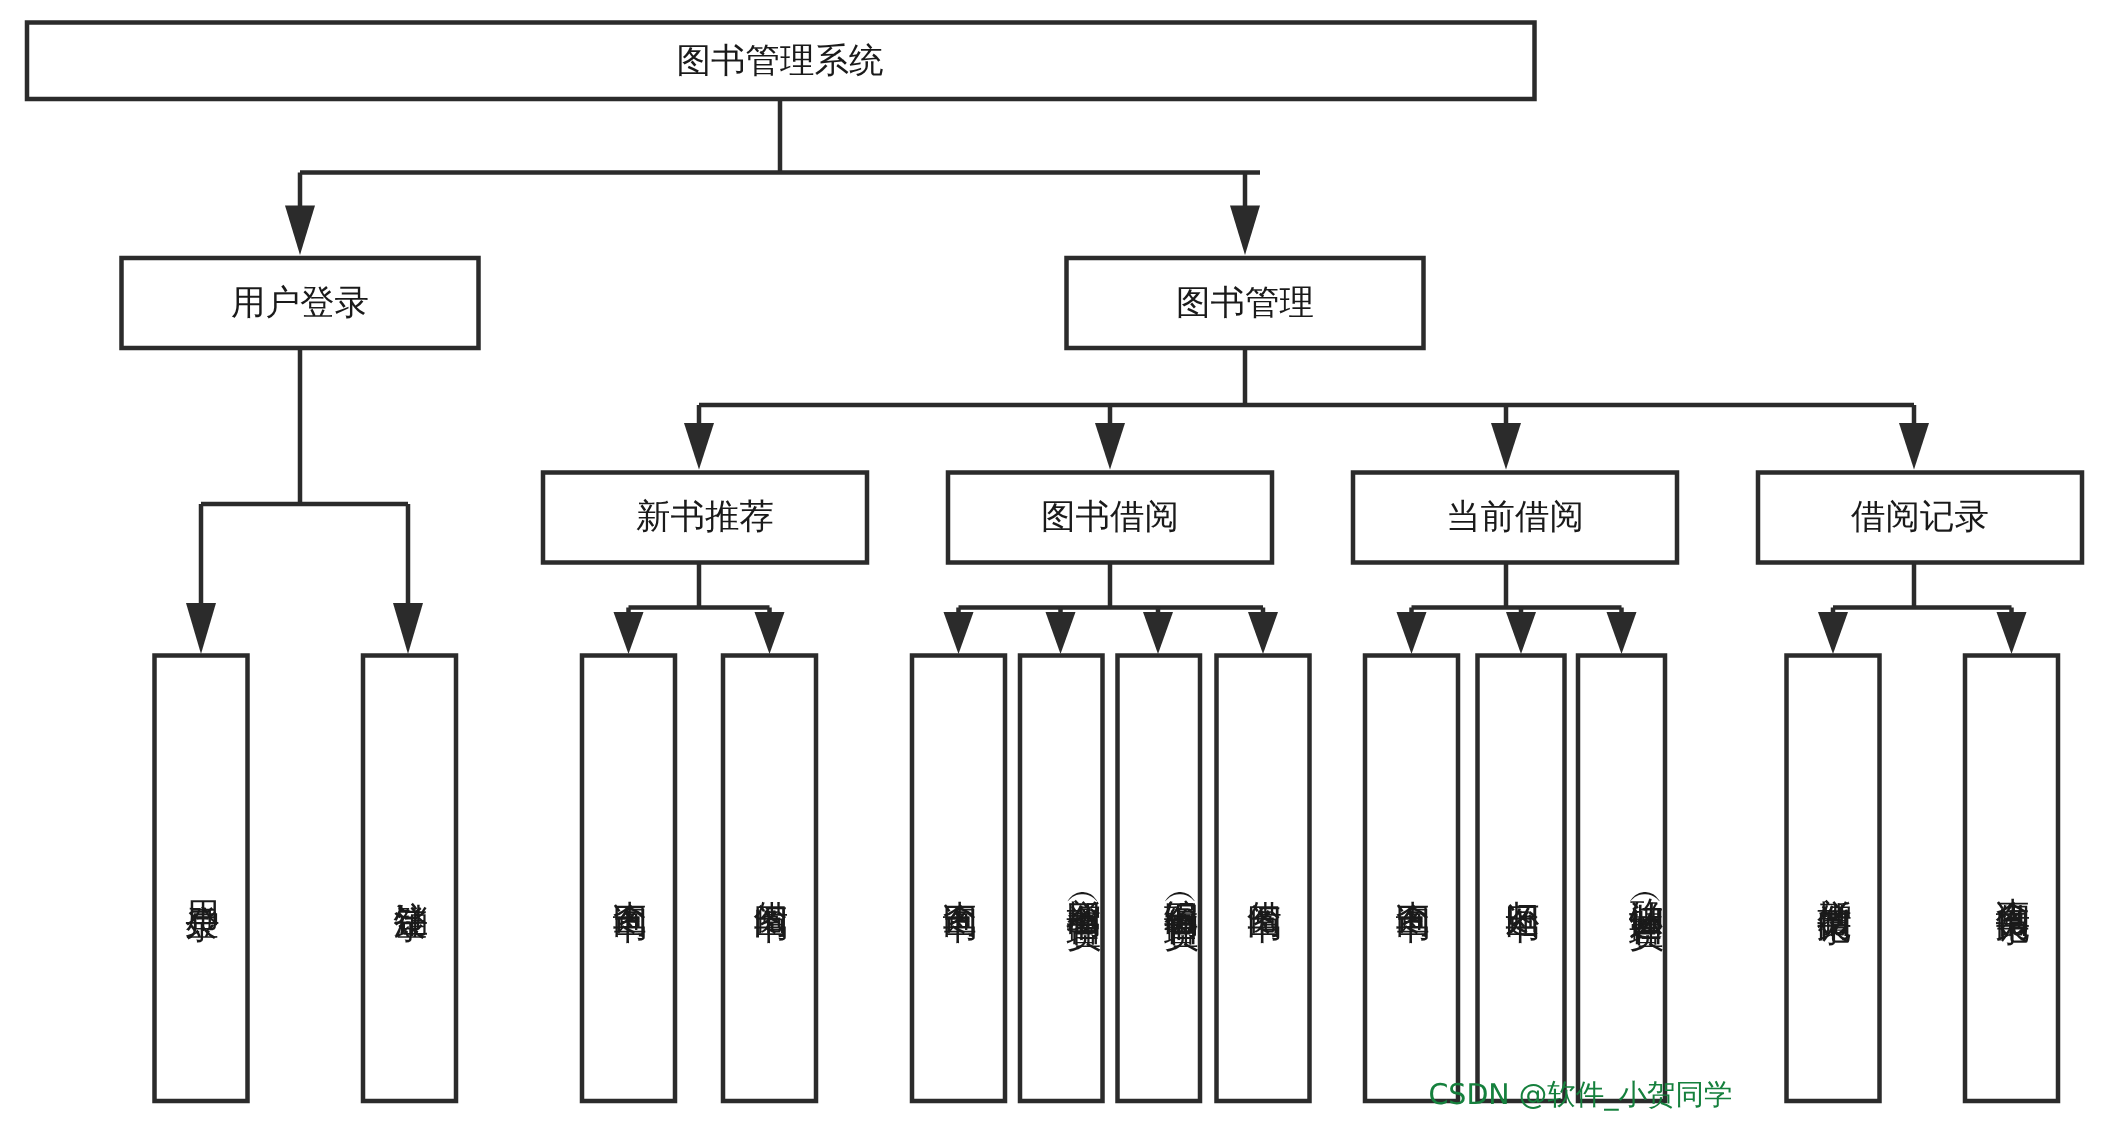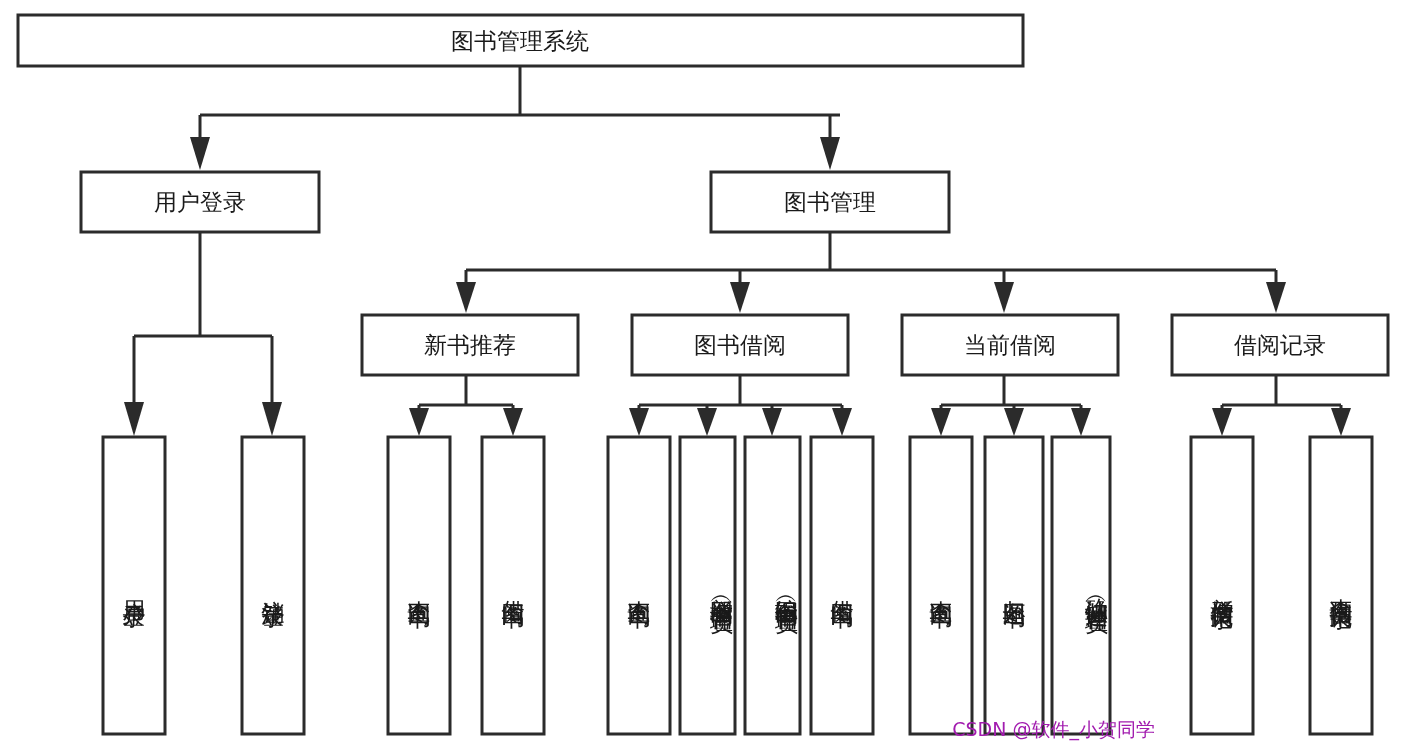--- a/index.html
+++ b/index.html
@@ -65,21 +65,21 @@
   }
   .vlabel.centered {
     align-items: center;
   }
   .watermark {
     position: absolute;
     right: 8px;
     bottom: 4px;
     font-family: "DejaVu Sans", "Liberation Sans", sans-serif;
     font-size: 19px;
-    color: #a21caf;
+    color: #15803d;
     white-space: nowrap;
   }
 </style>
 </head>
 <body>
 
 <div id="diagram-root">
 
   <svg class="diagram" viewBox="0 0 1405 747" xmlns="http://www.w3.org/2000/svg">
 

